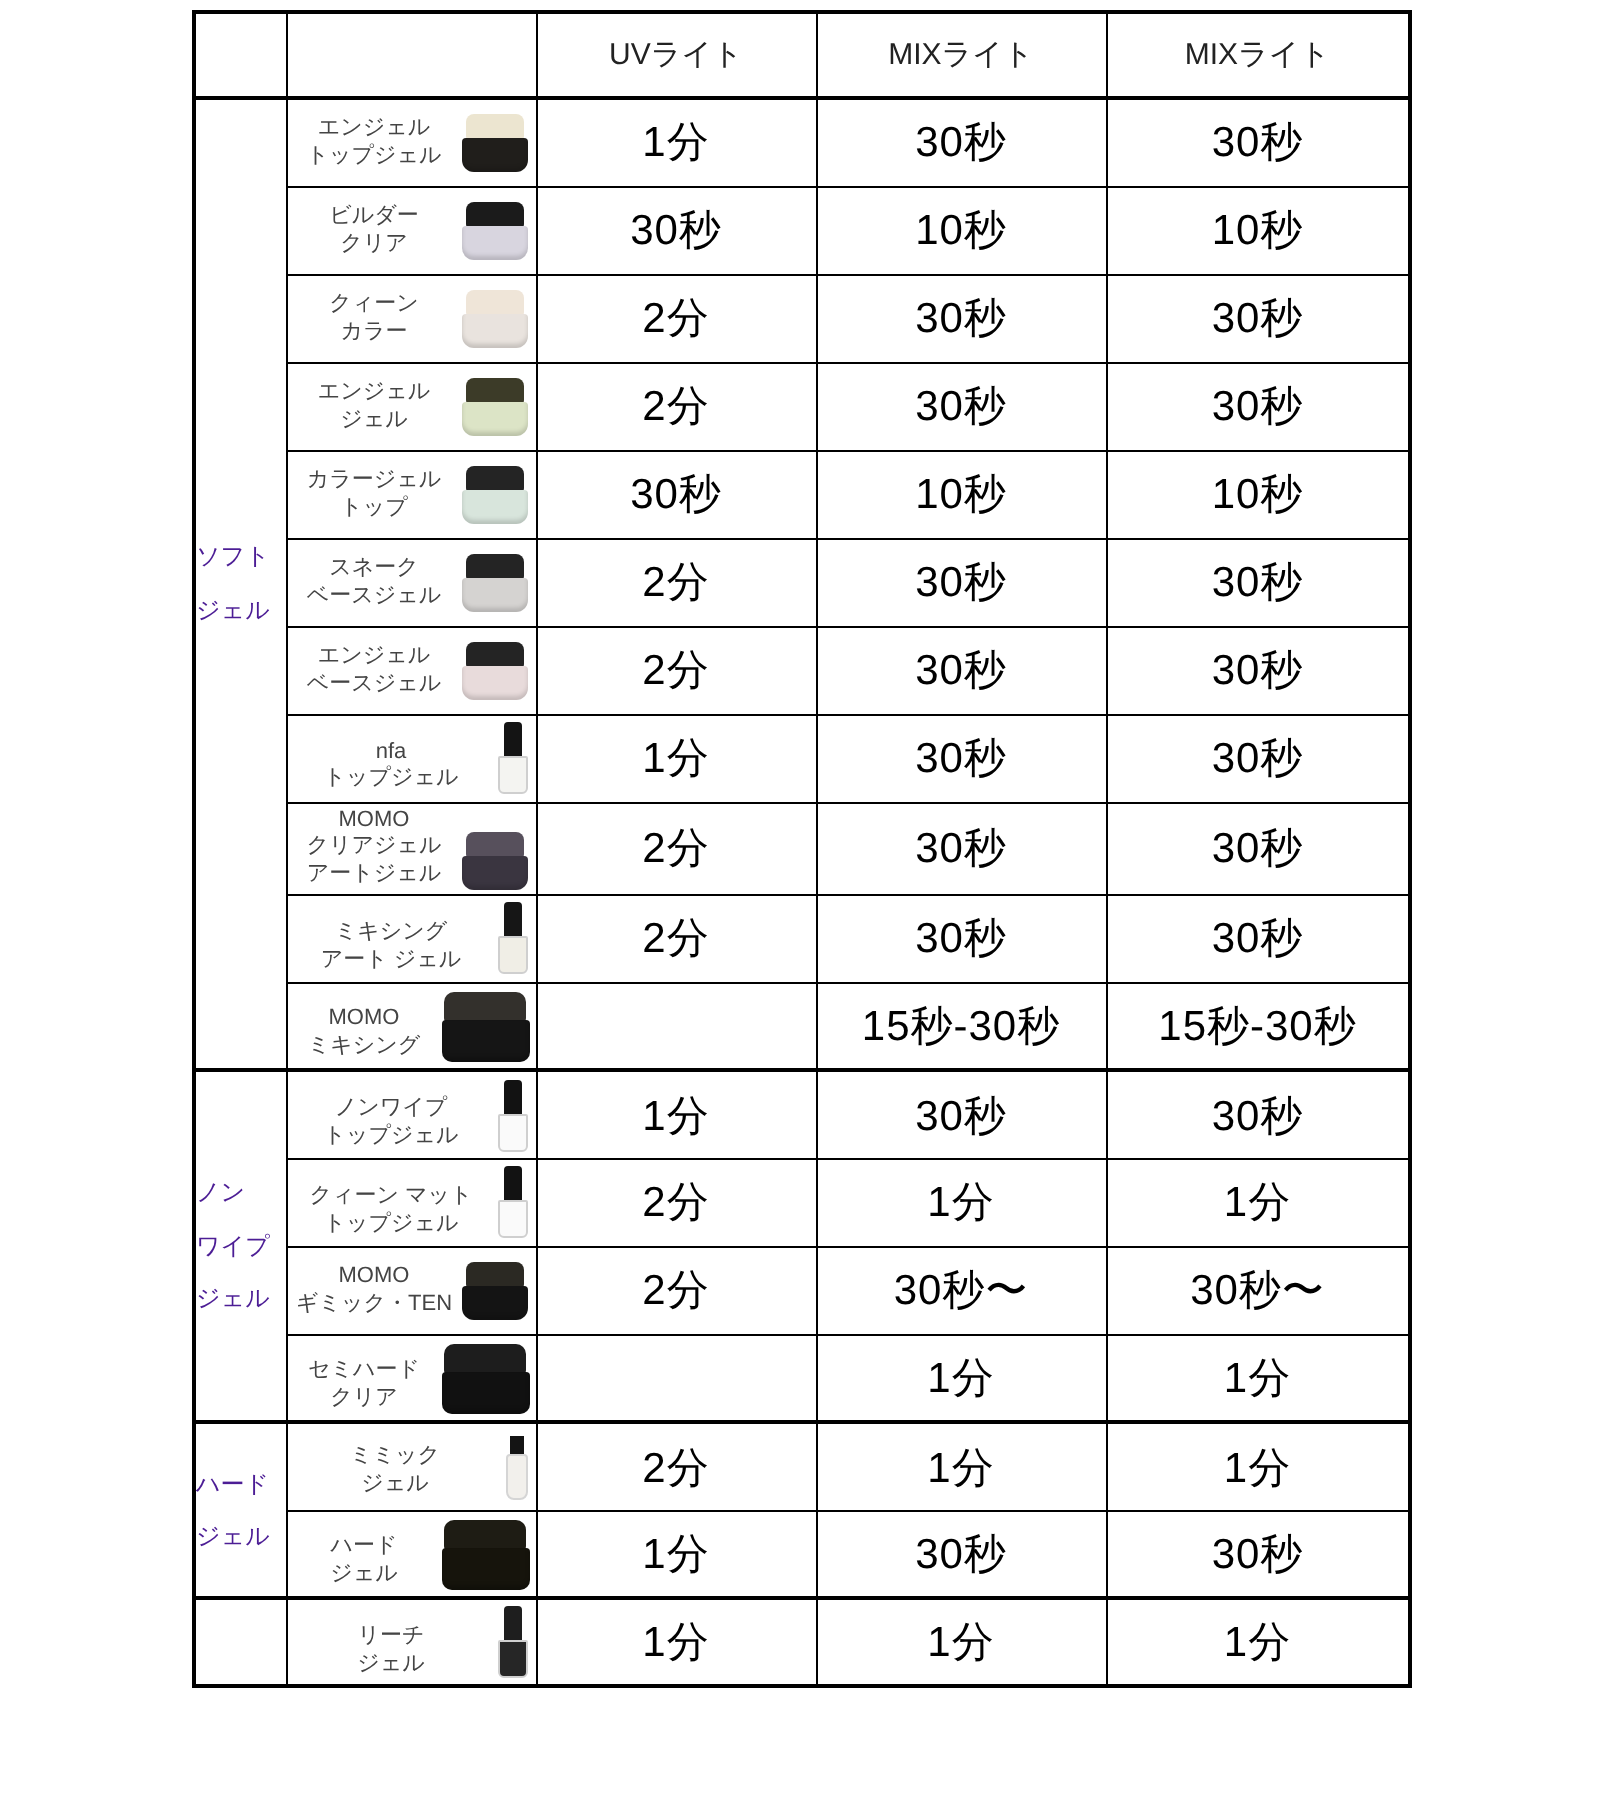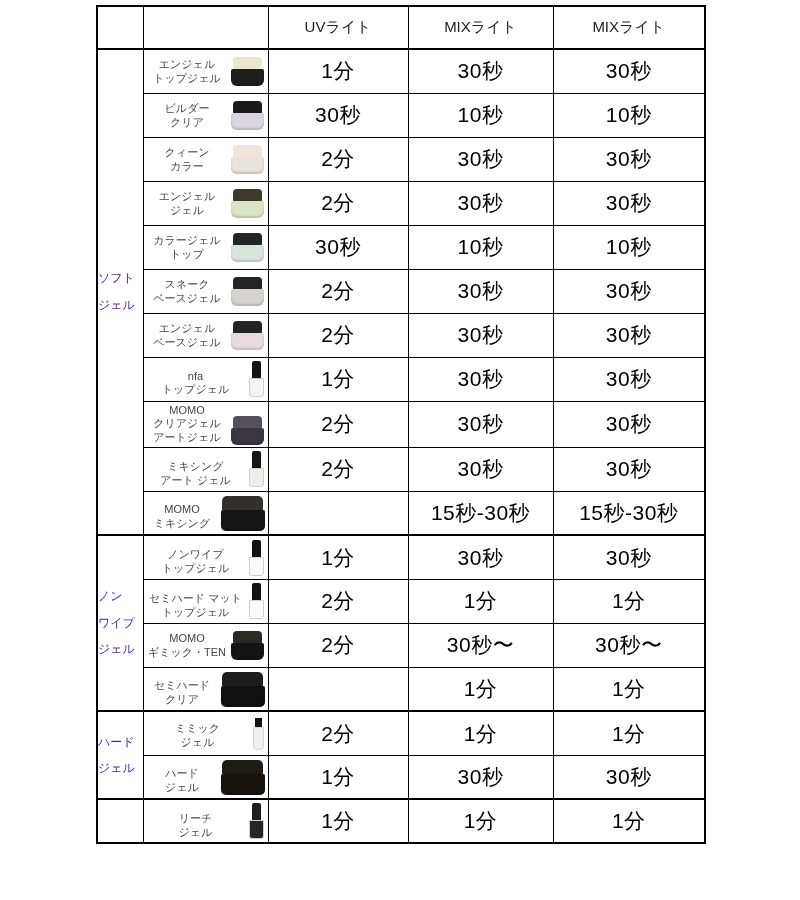--- a/index.html
+++ b/index.html
@@ -271,21 +271,21 @@
             </div>
           </td>
           <td class="time">1分</td>
           <td class="time">30秒</td>
           <td class="time">30秒</td>
         </tr>
         <tr>
           <td class="prod-cell">
             <div class="prod-inner">
               <div class="prod-name">
-                <div>セミハード マット</div>
+                <div>クィーン マット</div>
                 <div>トップジェル</div>
               </div>
               <div class="icon bottle">
                 <div class="p1" style="background: rgb(18, 18, 18);"></div>
                 <div class="p2" style="background: rgb(250, 250, 250);"></div>
               </div>
             </div>
           </td>
           <td class="time">2分</td>
           <td class="time">1分</td>

